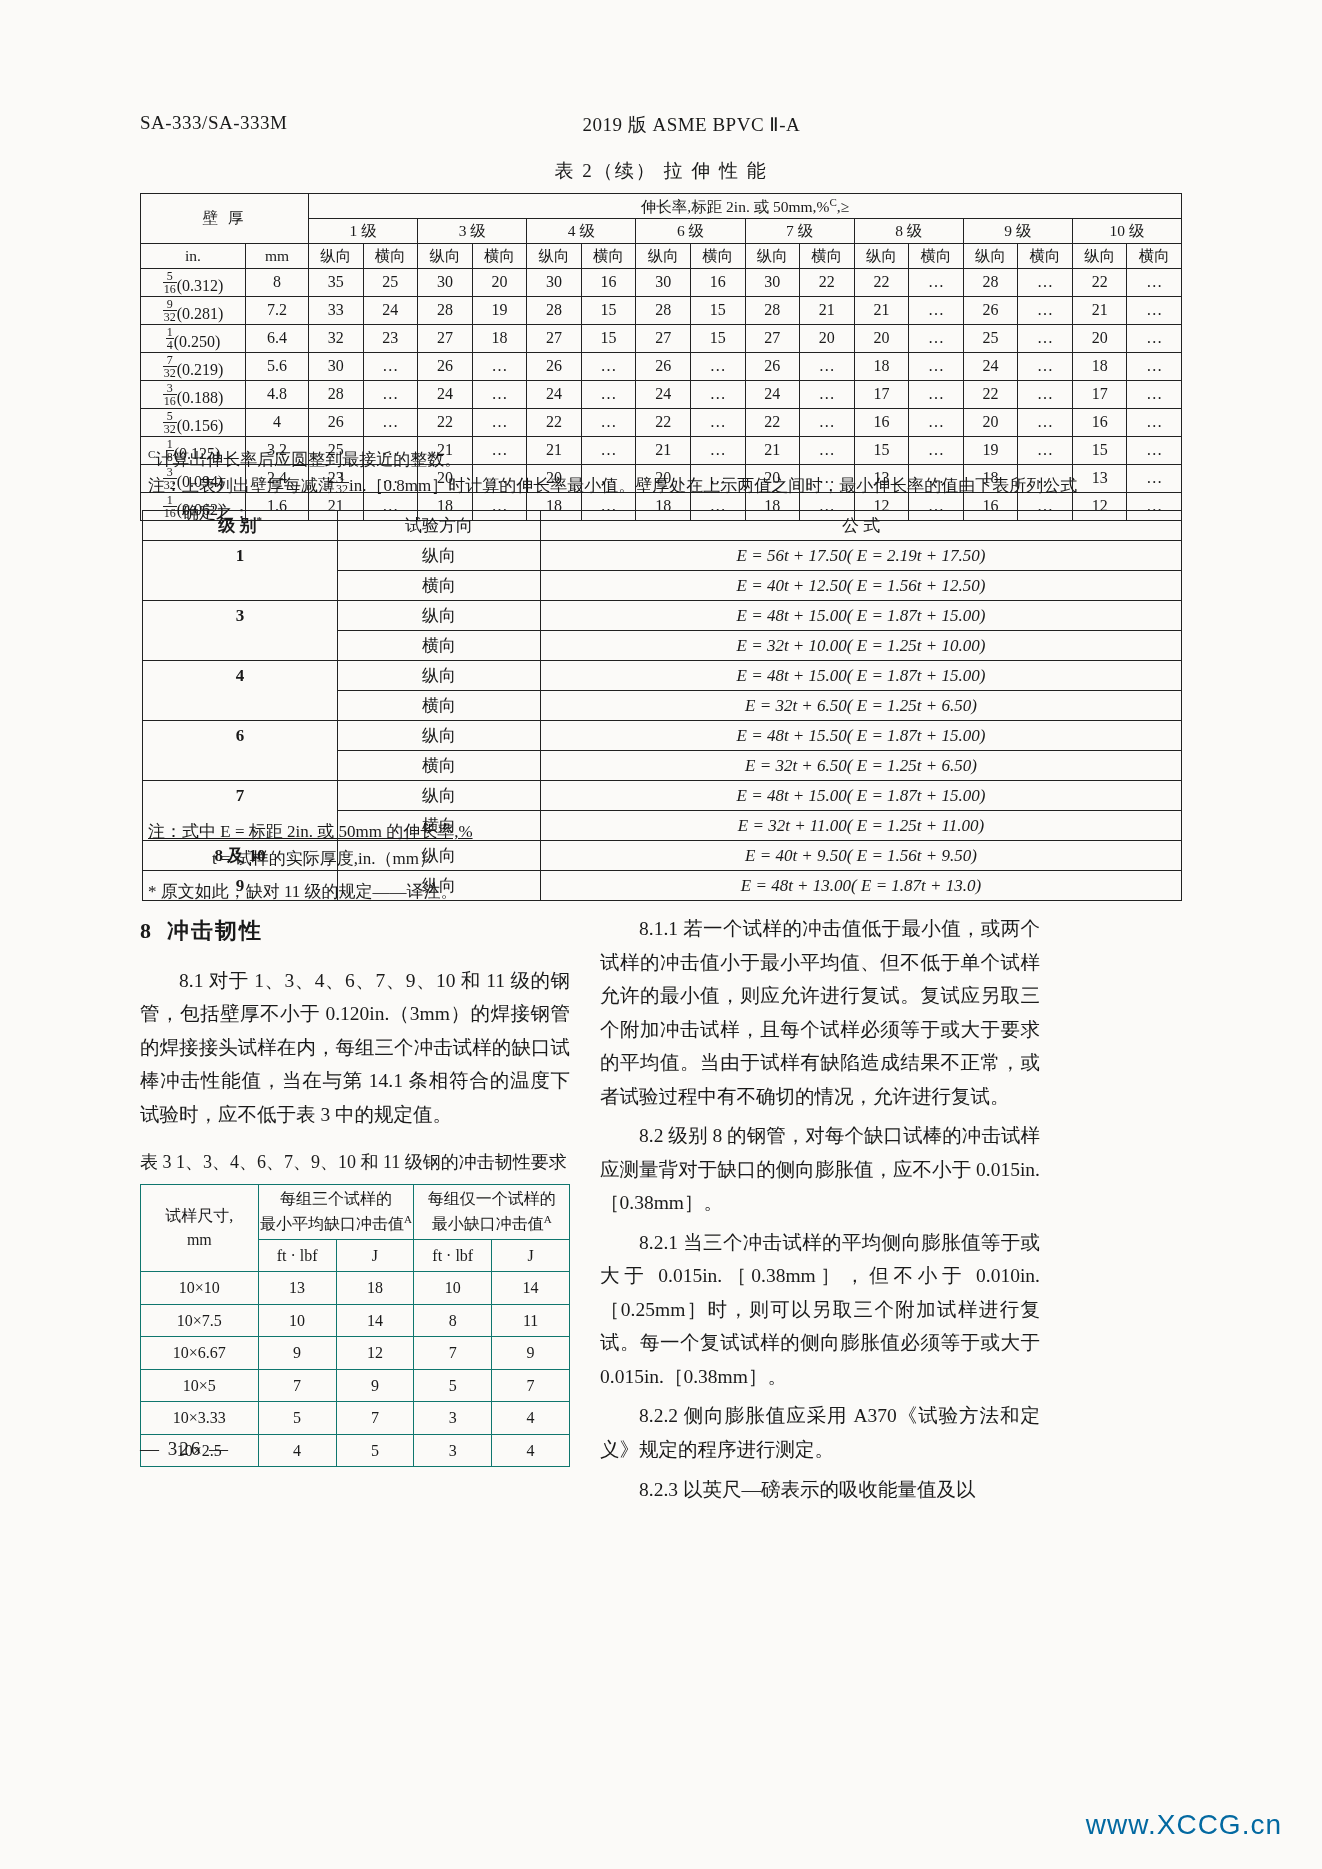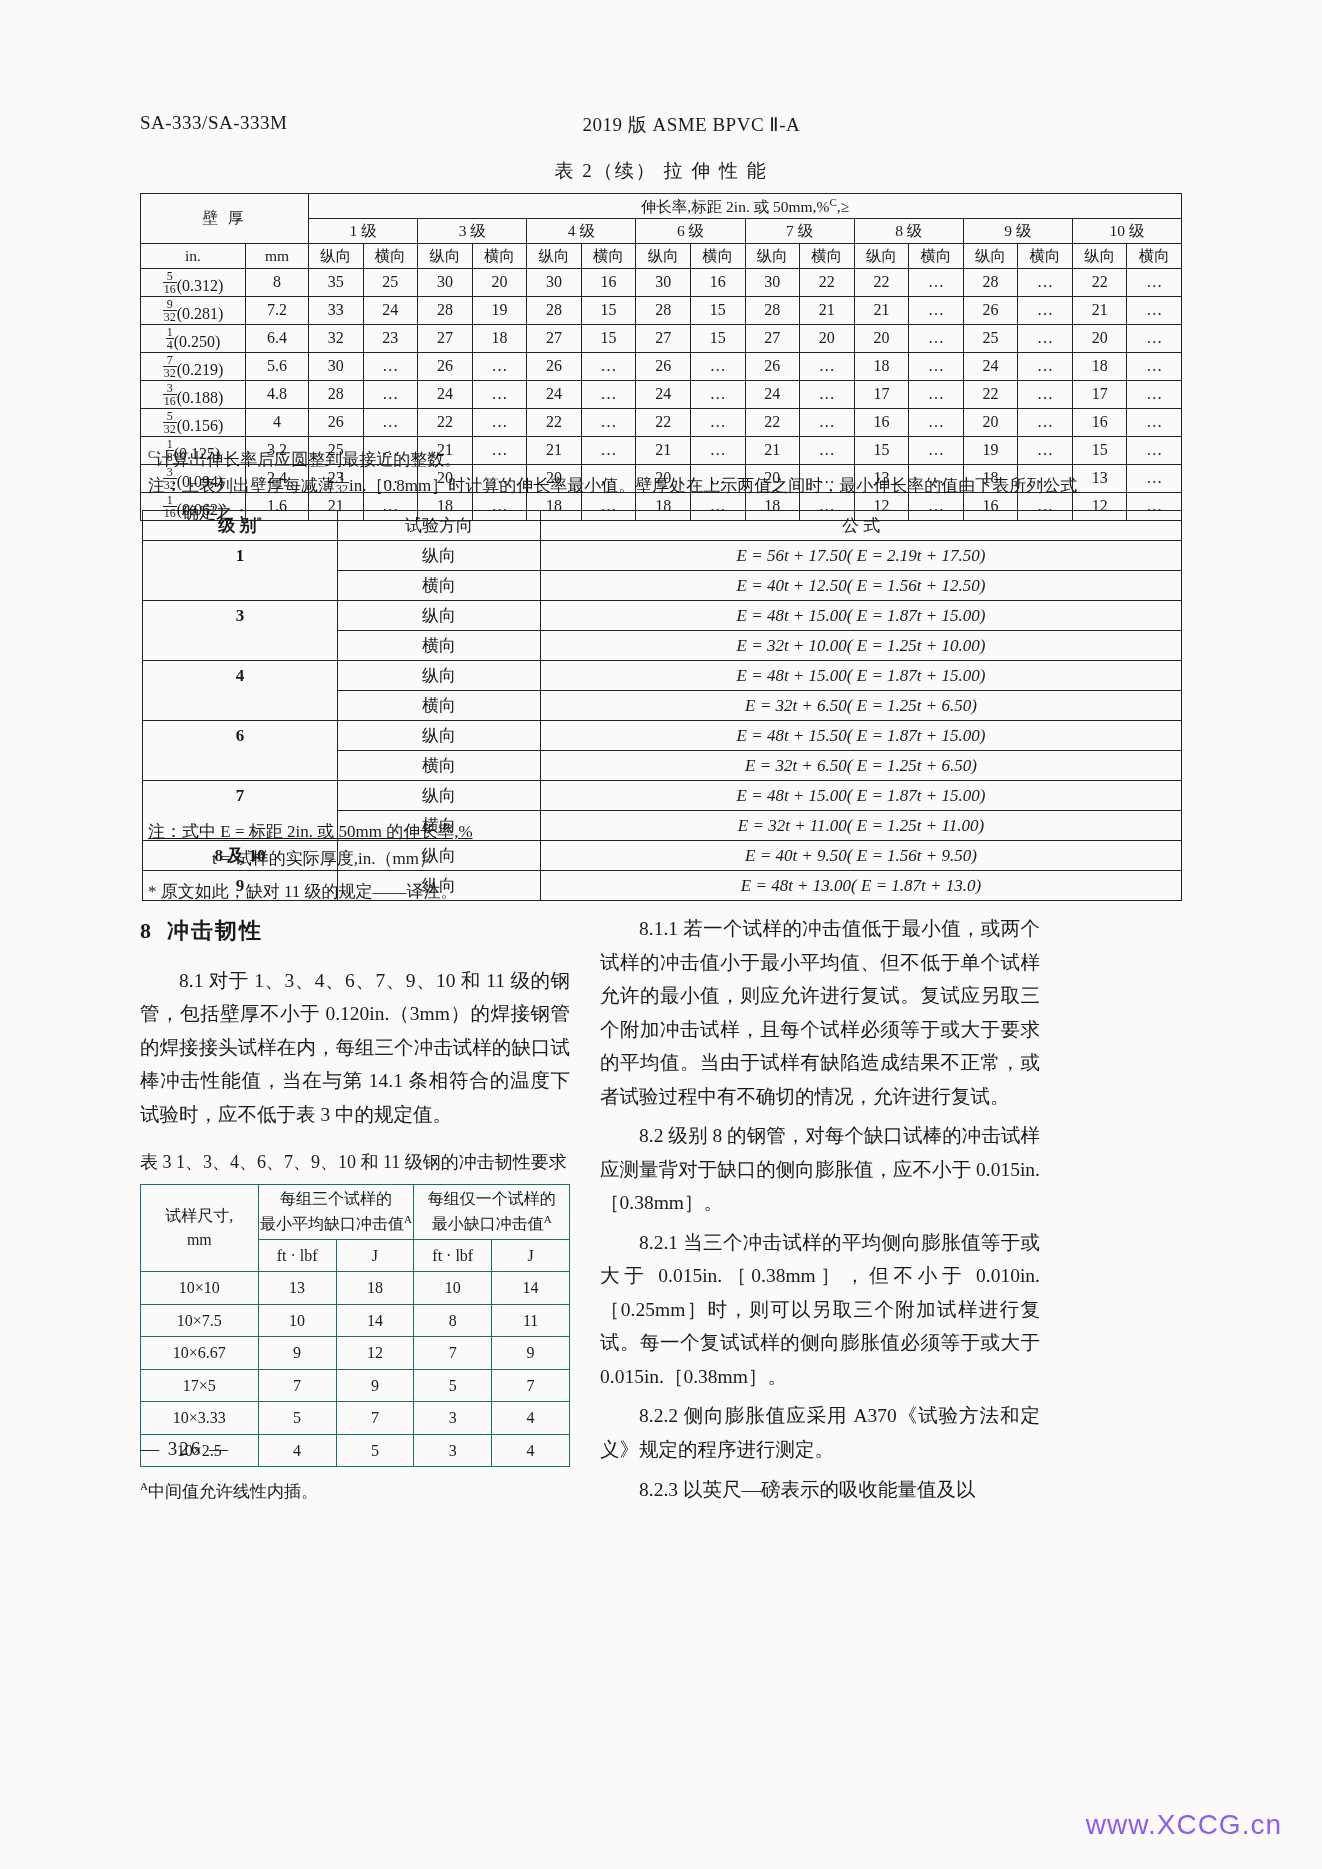--- a/index.html
+++ b/index.html
@@ -167,21 +167,21 @@
     left: 140px;
     top: 1438px;
     font-size: 19px;
     letter-spacing: 2px;
   }
   #watermark {
     position: absolute;
     right: 40px;
     bottom: 28px;
     font-size: 28px;
-    color: #8b5cf6;
+    color: #0369a1;
     font-family: "Liberation Sans", sans-serif;
     letter-spacing: 1px;
   }
 </style>
 </head>
 <body>
 
 <div class="page">
 
   <div class="runhead">
@@ -532,21 +532,21 @@
             <td class="cd">11</td>
           </tr>
           <tr>
             <td class="c1">10×6.67</td>
             <td class="cd">9</td>
             <td class="cd">12</td>
             <td class="cd">7</td>
             <td class="cd">9</td>
           </tr>
           <tr>
-            <td class="c1">17×5</td>
+            <td class="c1">10×5</td>
             <td class="cd">7</td>
             <td class="cd">9</td>
             <td class="cd">5</td>
             <td class="cd">7</td>
           </tr>
           <tr>
             <td class="c1">10×3.33</td>
             <td class="cd">5</td>
             <td class="cd">7</td>
             <td class="cd">3</td>
@@ -555,23 +555,20 @@
           <tr>
             <td class="c1">10×2.5</td>
             <td class="cd">4</td>
             <td class="cd">5</td>
             <td class="cd">3</td>
             <td class="cd">4</td>
           </tr>
         </tbody>
     </table>
 
-    <div id="t3-note">
-      <span class="sup">A</span><span>中间值允许线性内插。</span>
-    </div>
   </div>
 
   <div class="col" id="col-right">
     <p class="para">8.1.1  若一个试样的冲击值低于最小值，或两个试样的冲击值小于最小平均值、但不低于单个试样允许的最小值，则应允许进行复试。复试应另取三个附加冲击试样，且每个试样必须等于或大于要求的平均值。当由于试样有缺陷造成结果不正常，或者试验过程中有不确切的情况，允许进行复试。</p>
     <p class="para">8.2  级别 8 的钢管，对每个缺口试棒的冲击试样应测量背对于缺口的侧向膨胀值，应不小于 0.015in.［0.38mm］。</p>
     <p class="para">8.2.1  当三个冲击试样的平均侧向膨胀值等于或大于 0.015in.［0.38mm］，但不小于 0.010in.［0.25mm］时，则可以另取三个附加试样进行复试。每一个复试试样的侧向膨胀值必须等于或大于 0.015in.［0.38mm］。</p>
     <p class="para">8.2.2  侧向膨胀值应采用 A370《试验方法和定义》规定的程序进行测定。</p>
     <p class="para">8.2.3  以英尺—磅表示的吸收能量值及以</p>
   </div>
 

